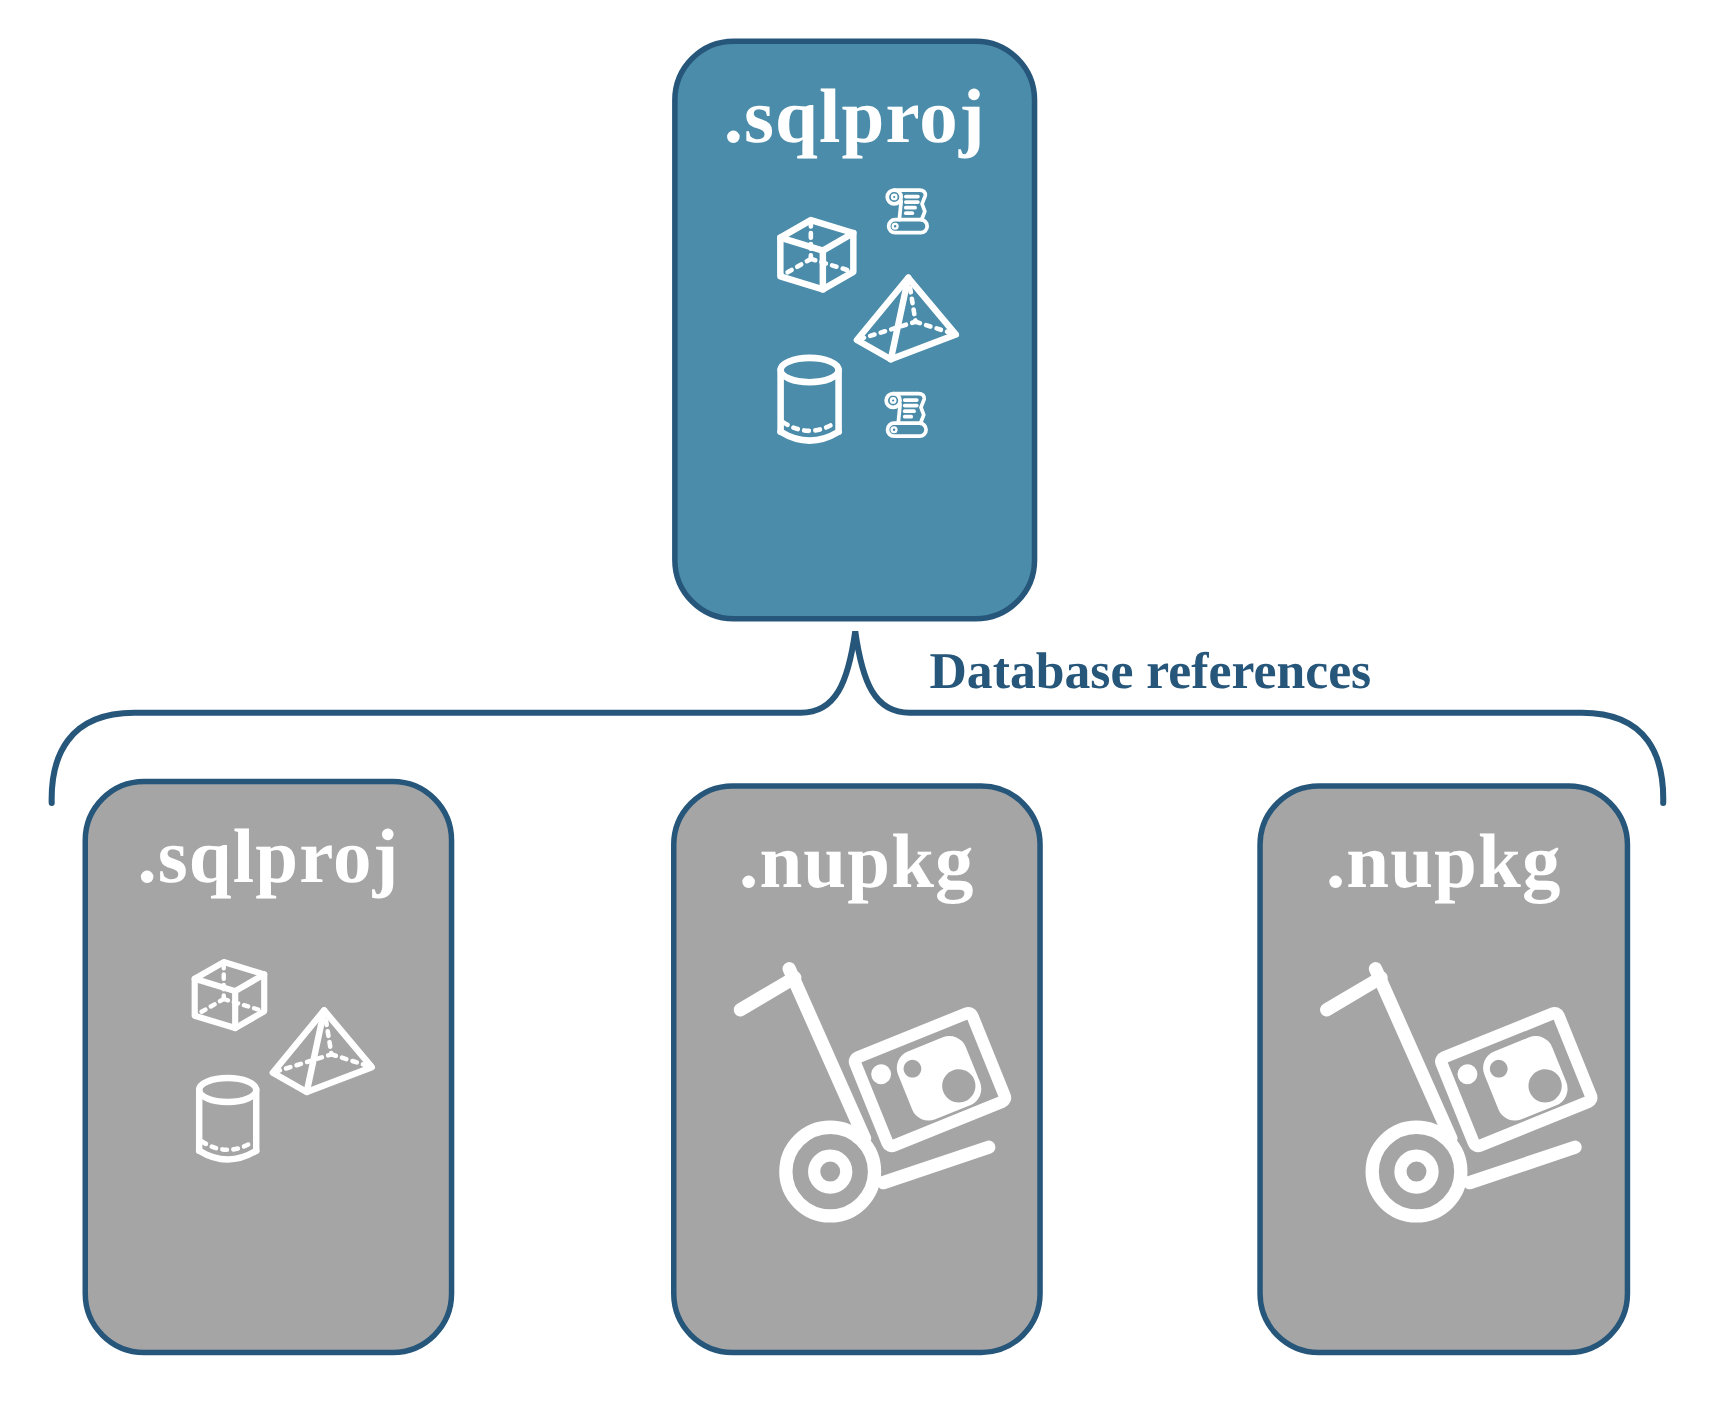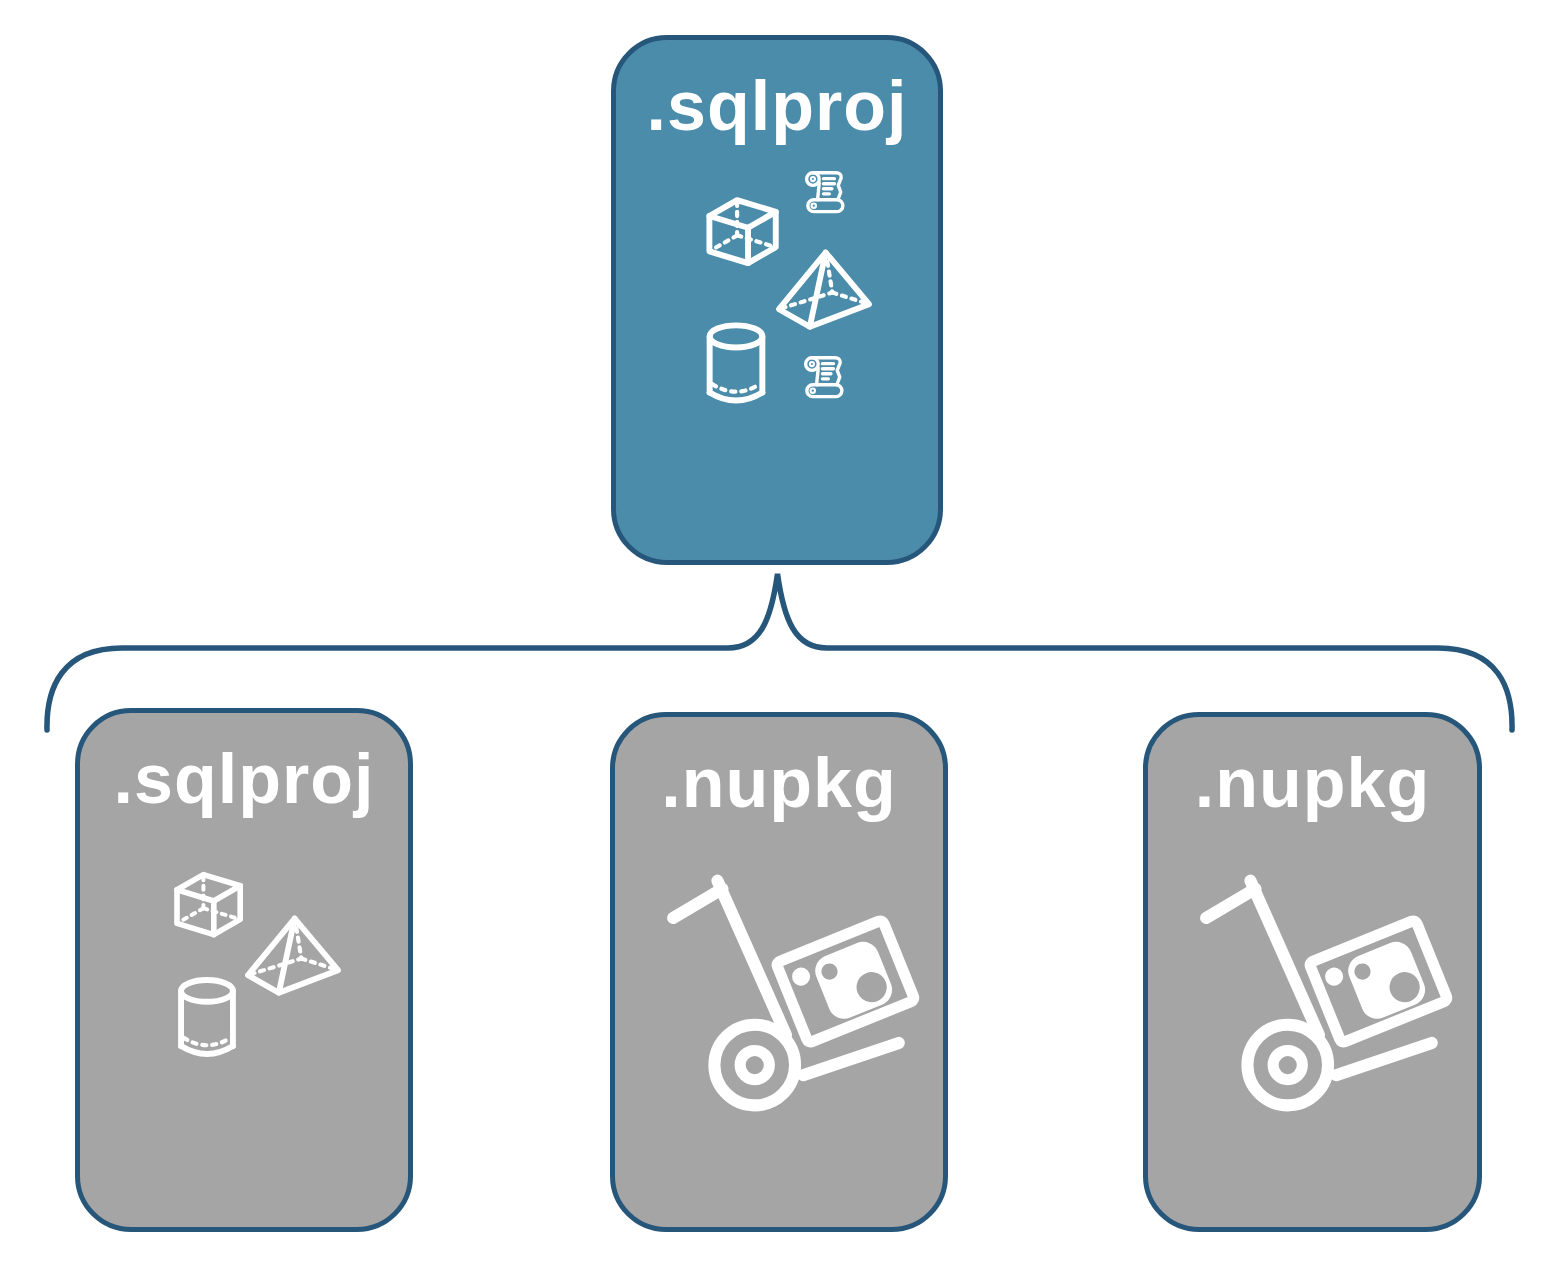--- a/index.html
+++ b/index.html
@@ -1,20 +1,20 @@
 <!DOCTYPE html>
 <html style="--accent-teal: #4A8CA9; --node-gray: #A5A5A5; --outline-blue: #27567B; --icon-white: #FFFFFF; --background: #FFFFFF;"><head>
 <meta charset="utf-8">
 <style>
   html,body{margin:0;padding:0;background:#fff;}
   .canvas{
     position:relative;
     width:1566px;height:1274px;
     background:var(--background,#ffffff);
-    font-family:Liberation Sans, sans-serif;
+    font-family:Liberation Serif, serif;
     overflow:hidden;
   }
   .card{
     position:absolute;
     box-sizing:border-box;
     border:5px solid var(--outline-blue,#27567B);
     border-radius:56px;
   }
   .card.root{
     left:611px;top:35px;width:332px;height:530px;
@@ -155,20 +155,21 @@
       </svg>
     <svg class="icon scroll2" viewBox="0 0 64 64">
         <use href="#sym-scroll"></use>
       </svg>
   </div>
 
   <svg class="brace" viewBox="0 0 1566 1274">
     <path d="M47,730 C46,688 62,648 122,648 L728,648 C760,648 771,620 777.5,574
              C784,620 795,648 827,648 L1438,648 C1498,648 1513,688 1512,730"></path>
   </svg>
+  <div class="connector-label">Database references</div>
 
   <div class="card gray child1">
     <div class="card-title">.sqlproj</div>
     <svg class="icon cube" viewBox="0 0 100 100">
         <use href="#sym-cube"></use>
       </svg>
     <svg class="icon pyramid" viewBox="0 0 120 100">
         <use href="#sym-pyramid"></use>
       </svg>
     <svg class="icon cylinder" viewBox="0 0 80 110">

